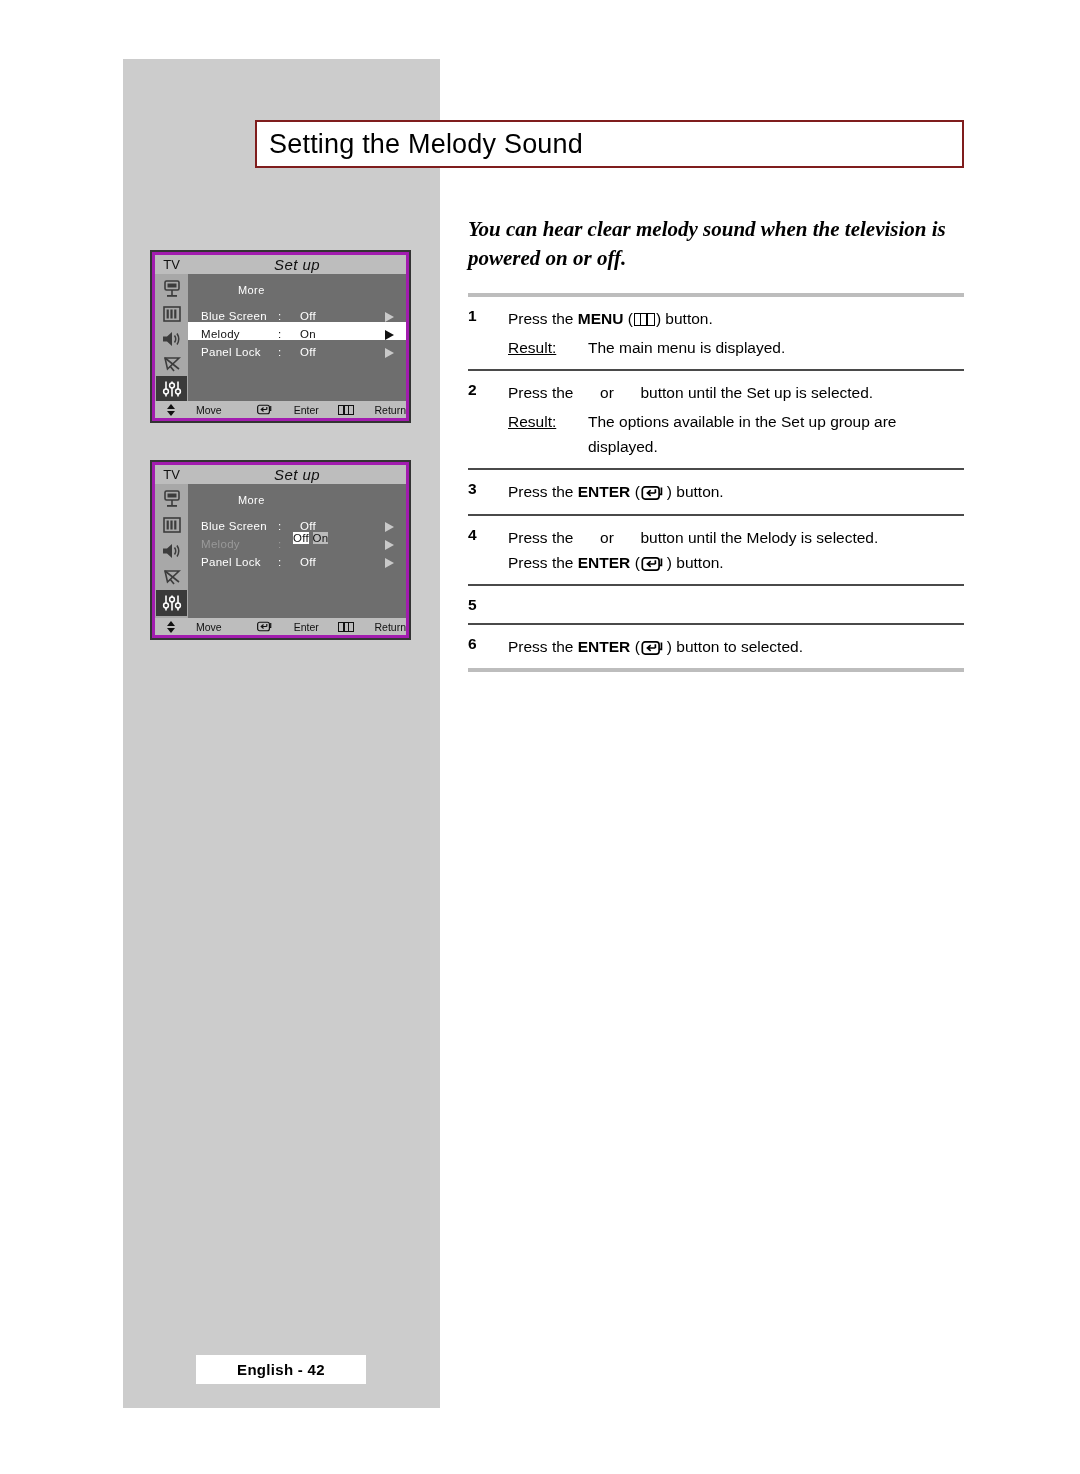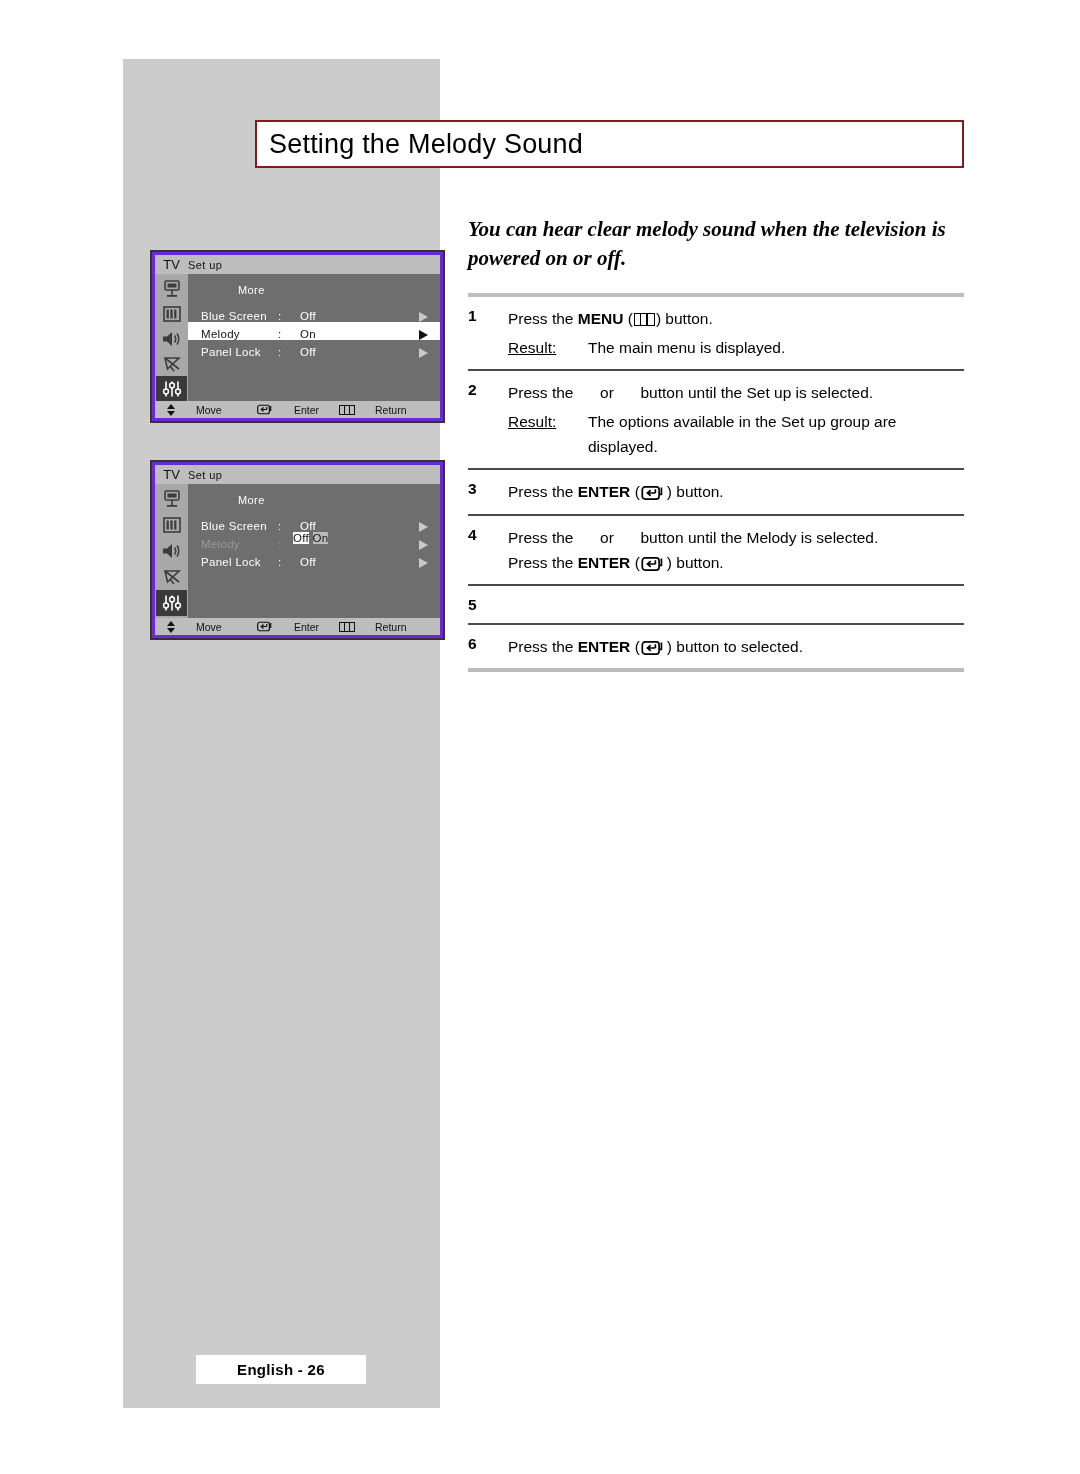--- a/index.html
+++ b/index.html
@@ -133,23 +133,23 @@
     display: inline-block;
     width: 25px;
     height: 14px;
     vertical-align: -3px;
     margin: 0 1px;
   }
 
   
   .osd {
     position: absolute;
-    width: 295px;
+    width: 261px;
     height: 173px;
-    background: #6d28d9;
+    background: #a21caf;
     border: 2px solid #333333;
     padding: 3px;
   }
   .osd-inner {
     width: 100%;
     height: 100%;
     background: #6e6e6e;
     position: relative;
     overflow: hidden;
   }
@@ -167,24 +167,25 @@
     width: 33px;
     text-align: center;
     font-size: 13px;
     color: #111;
     font-family: "Liberation Sans", sans-serif;
   }
   .osd-head .head-title {
     position: absolute;
     left: 33px;
     right: 0;
-    text-align: left;
-    font-size: 11px;
+    text-align: center;
+    font-size: 15px;
     color: #111;
     letter-spacing: 0.4px;
+    font-style: italic;
   }
 
   .osd-body {
     position: absolute;
     top: 19px;
     left: 0; right: 0;
     bottom: 17px;
     display: flex;
   }
   .osd-rail {
@@ -619,13 +620,13 @@
             <path d="M15 7.5 H7 M10 4.5 L6.5 7.5 L10 10.5" fill="none" stroke="#000" stroke-width="1.8"></path>
             <path d="M15 7.5 V3.5" fill="none" stroke="#000" stroke-width="1.8"></path>
             <path d="M21.5 1.5 V9 H19.5" fill="none" stroke="#000" stroke-width="1.8"></path>
           </svg>)<span> button to selected.</span></div>
     </div>
   </div>
 
   <div class="rule-bottom"></div>
 </div>
 
-<div class="page-chip">English - 26</div>
+<div class="page-chip">English - 42</div>
 
 </body></html>

